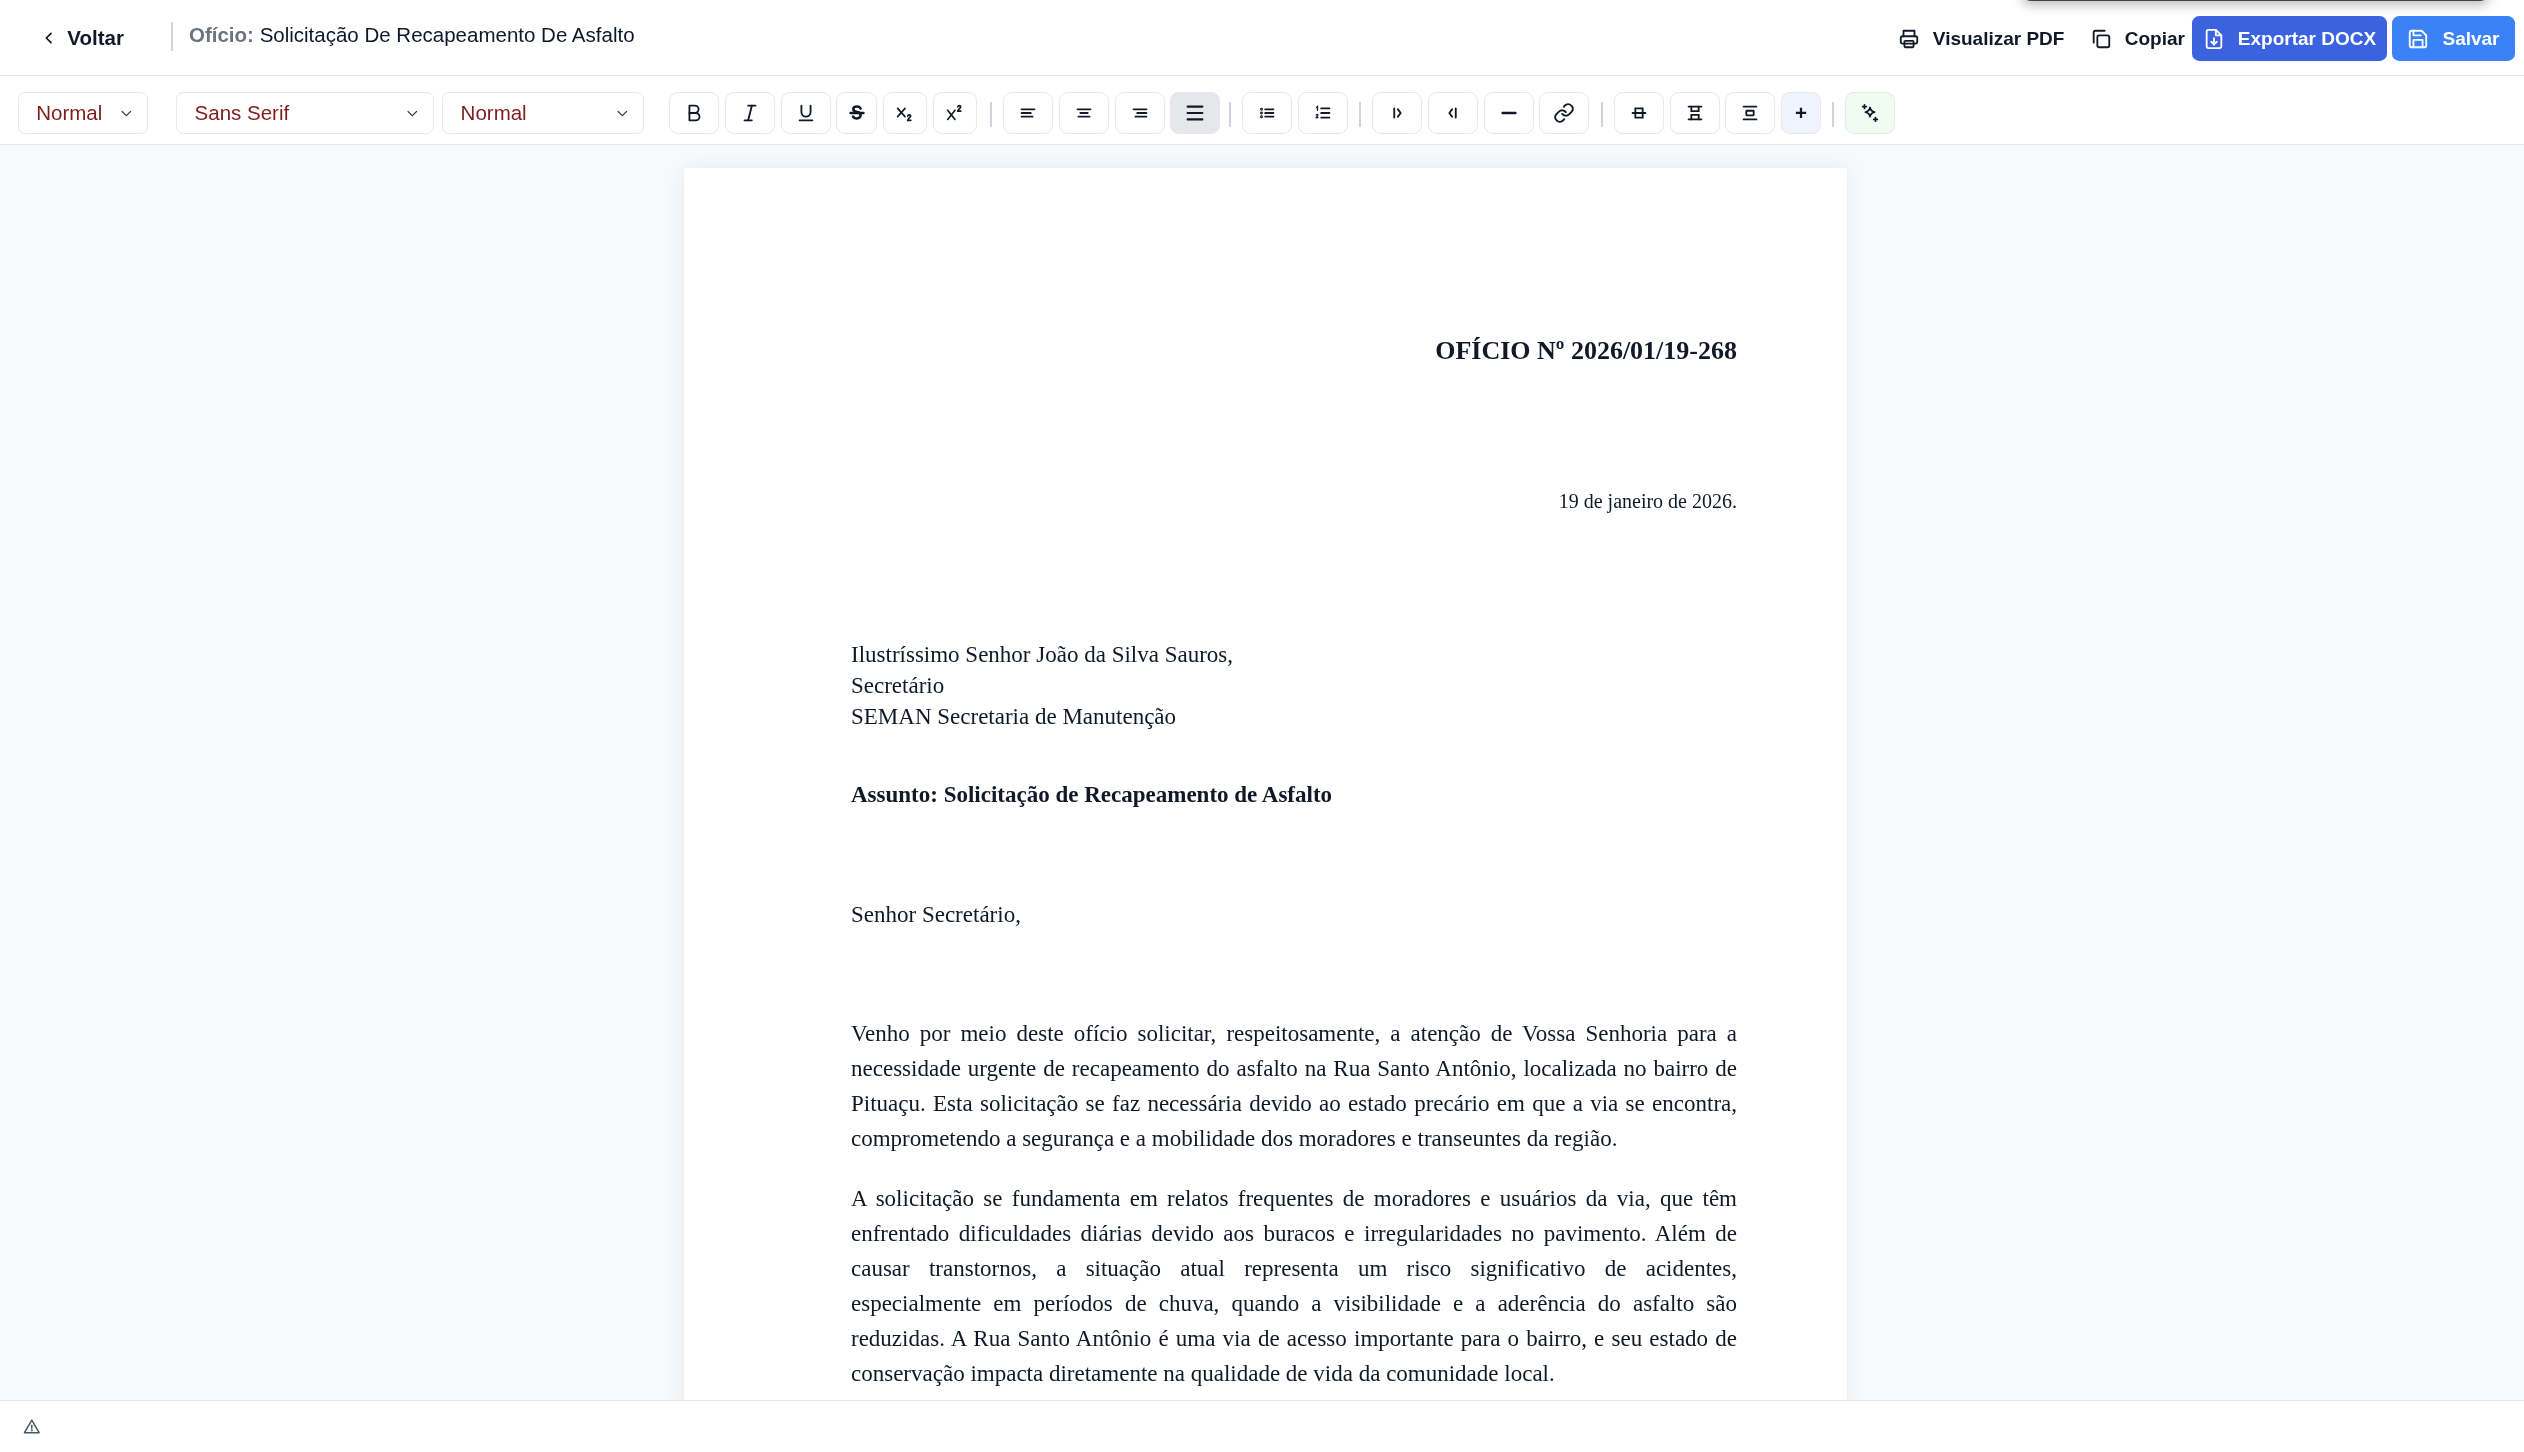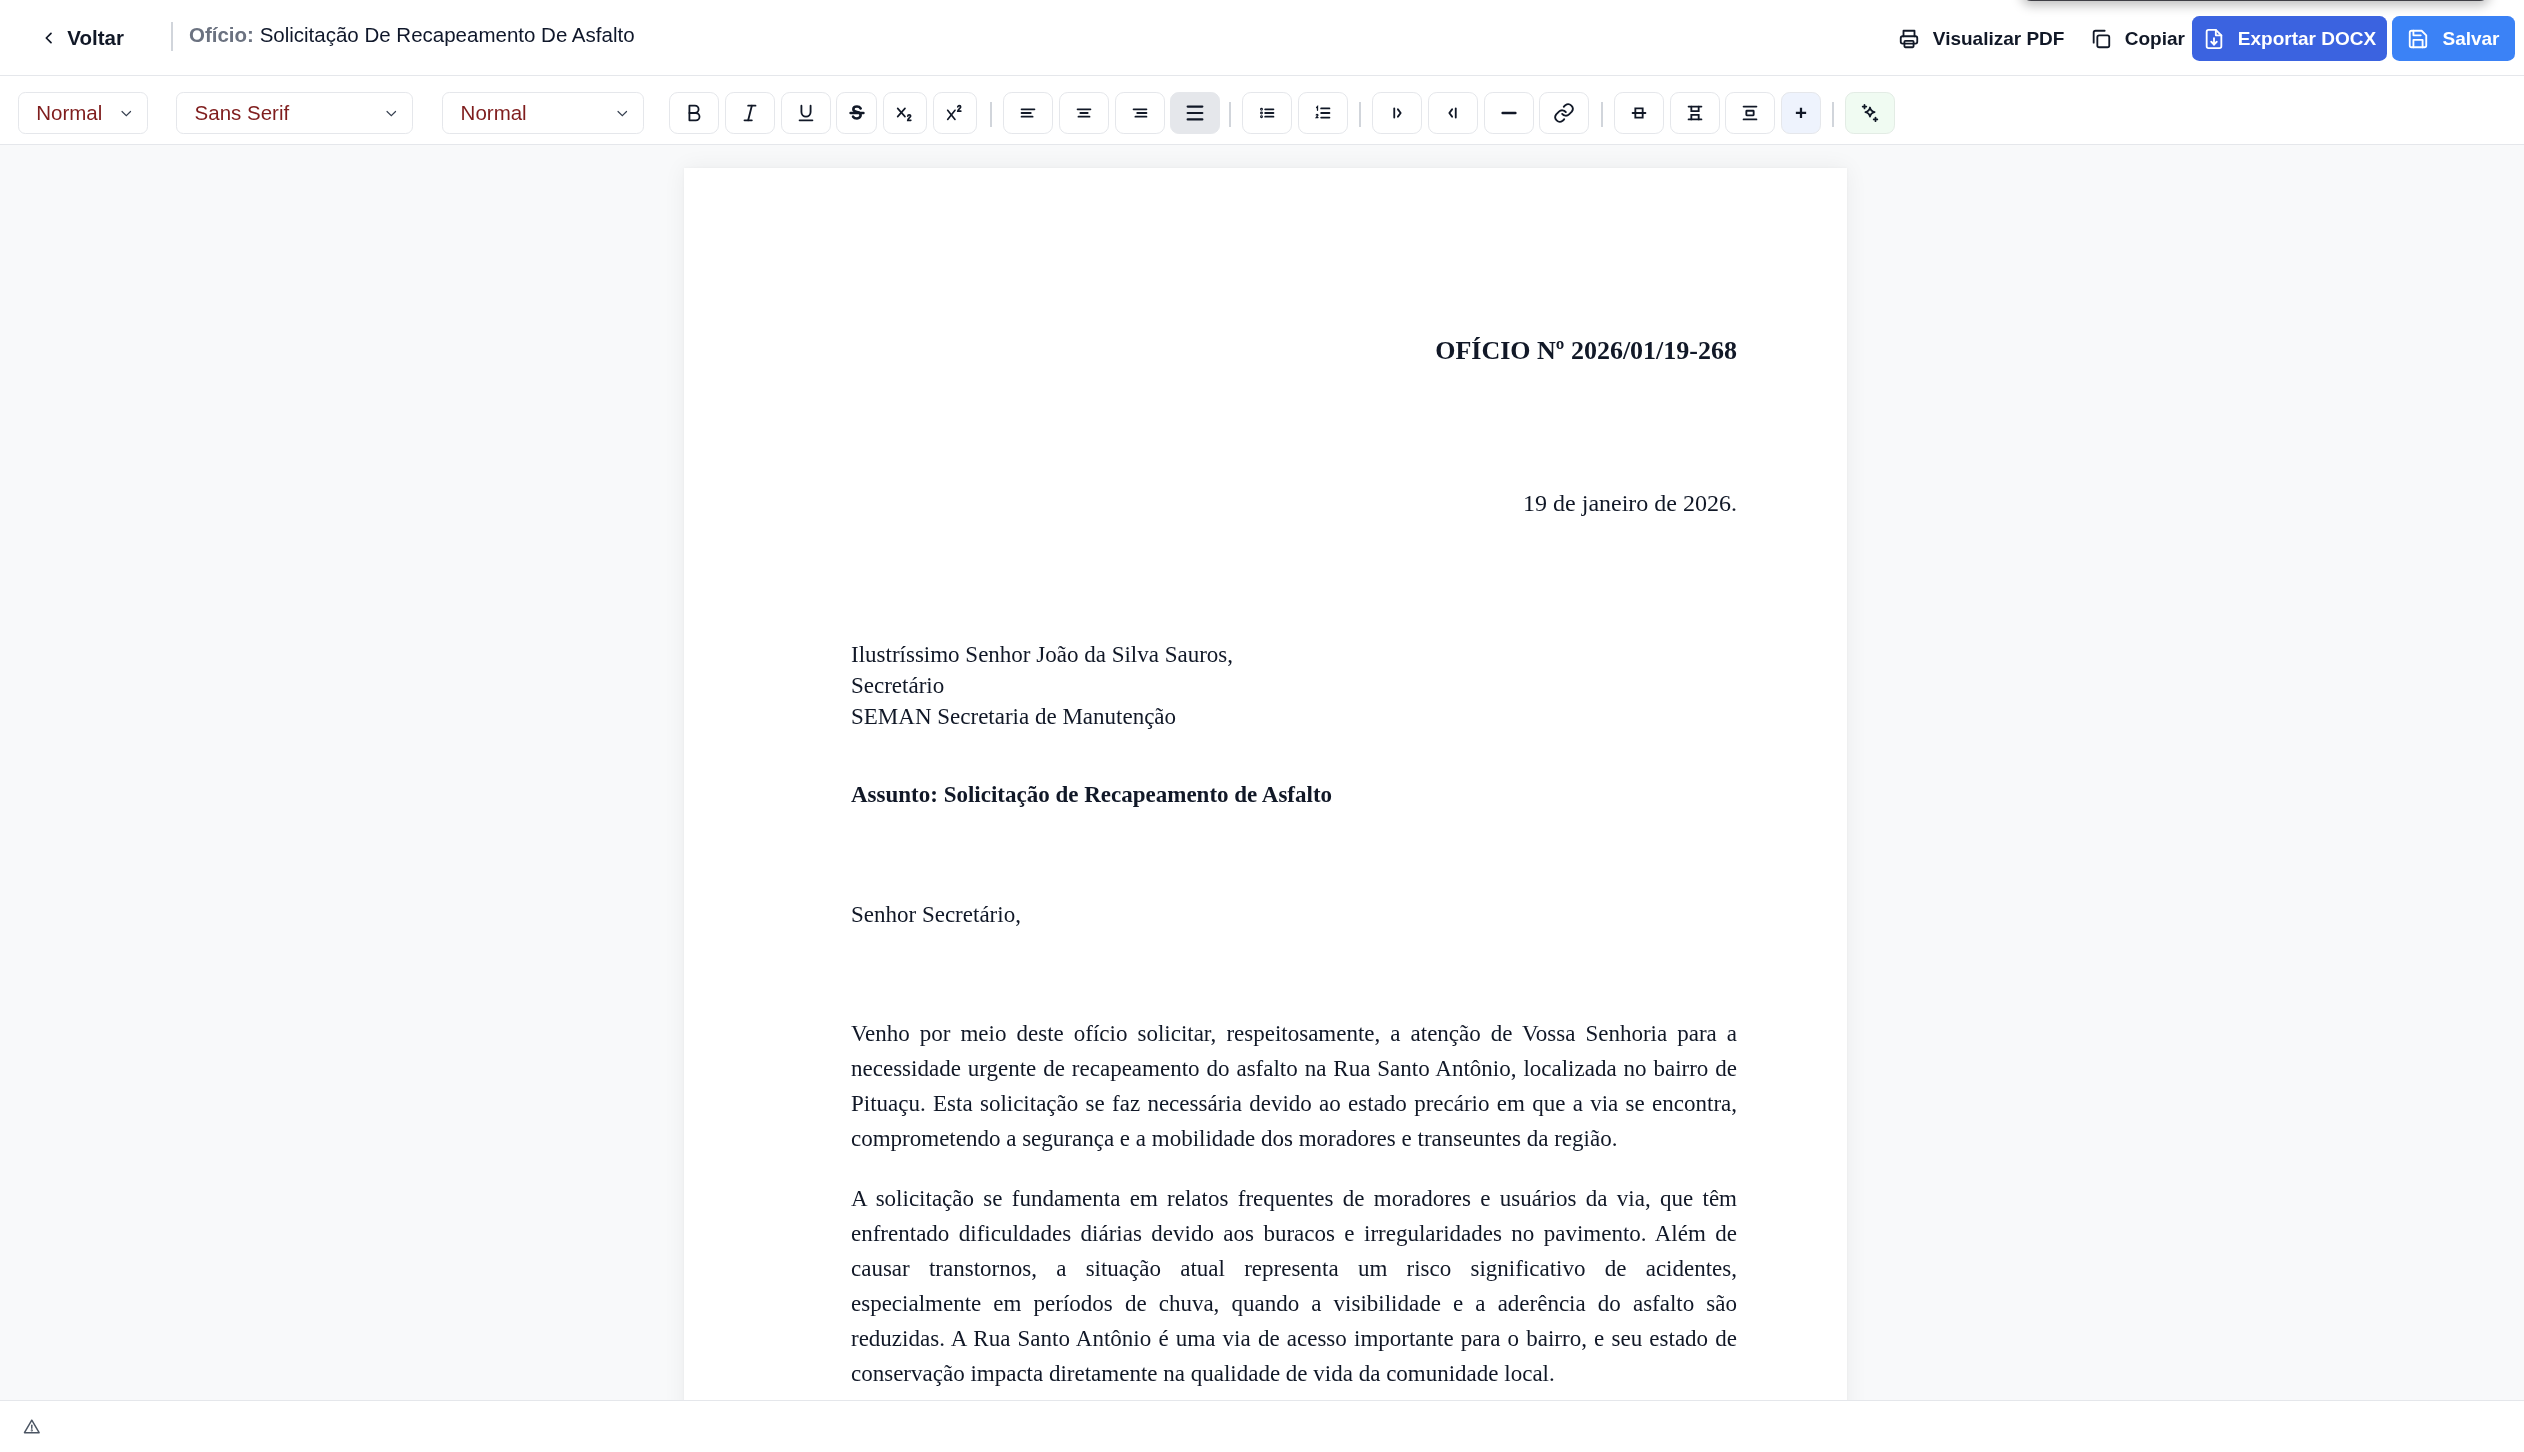--- a/index.html
+++ b/index.html
@@ -22,36 +22,36 @@
   .btn-pdf { left: 1889px; padding: 0 8.8px; color: #111827; }
   .btn-copy { left: 2081px; padding: 0 8.8px; color: #111827; }
   .btn-export { left: 2192px; width: 195px; justify-content: center; background: #3b63e0; color: #fff; }
   .btn-save { left: 2392px; width: 123px; justify-content: center; background: #3b82f6; color: #fff; }
 
   
   .toolbar { position: absolute; left: 0; top: 76px; width: 2525px; height: 69px; background: #fff; border-bottom: 1.5px solid #e5e7eb; }
   .select { position: absolute; top: 16px; height: 42px; border: 1.5px solid #e5e7eb; border-radius: 7.3px; display: flex; align-items: center; justify-content: space-between; padding: 0 13px 0 17.6px; font-size: 20.5px; color: #7f1d1d; background: #fff; cursor: pointer; }
   .select svg { width: 14.6px; height: 14.6px; }
   .sel-header { left: 17.6px; width: 130px; }
-  .sel-font { left: 176px; width: 237px; }
+  .sel-font { left: 176px; width: 258px; }
   .sel-size { left: 442px; width: 202px; }
 
   .tbtn { position: absolute; top: 16px; height: 42px; width: 50px; border: 1.5px solid #e5e7eb; border-radius: 8.8px; background: #fff; display: flex; align-items: center; justify-content: center; cursor: pointer; color: #111827; }
   .tbtn svg { width: 22px; height: 22px; }
   .tbtn.active { background: #e5e7eb; border-color: #e5e7eb; }
   .tbtn.plus { background: #eef3fd; border-color: #e5e7eb; width: 40px; font-weight: 700; font-size: 20.5px; }
   .tbtn.ai { background: #f0fbf2; border-color: #e3ece5; }
   .tsep { position: absolute; top: 26px; width: 2.2px; height: 25px; background: #d1d5db; }
 
   
   .content { position: absolute; left: 0; top: 145px; width: 2525px; height: 1255px; background: #f8f9fa; overflow: hidden; }
   .page { position: absolute; left: 684px; top: 23.4px; width: 1163px; height: 1318px; background: #fff; box-shadow: 0 0 22px rgba(0,0,0,0.06), 0 0 2.9px rgba(0,0,0,0.04); }
   .doc { position: absolute; left: 167px; top: 0; width: 886px; font-family: "Liberation Serif", "DejaVu Serif", serif; color: #111827; font-size: 23px; }
   .doc-heading { position: absolute; left: 0; width: 886px; top: 168px; text-align: right; font-weight: 700; font-size: 26px; }
-  .doc-date { position: absolute; right: 0; top: 322px; font-size: 24px; }
+  .doc-date { position: absolute; right: 0; top: 322px; font-size: 20px; }
   .recipient { position: absolute; left: 0; top: 435px; line-height: 31px; margin-top: 36px; }
   .subject { position: absolute; left: 0; top: 614px; font-weight: 700; }
   .salutation { position: absolute; left: 0; top: 734px; }
   .para { position: absolute; left: 0; width: 886px; text-align: justify; line-height: 35px; }
   .p1 { top: 848px; }
   .p2 { top: 1013px; }
 
   
   .footer { position: absolute; left: 0; top: 1400px; width: 2525px; height: 53px; background: #fff; border-top: 1.5px solid #e5e7eb; display: flex; align-items: center; padding-left: 23.4px; gap: 7.3px; font-size: 17.6px; color: #4b5563; }
   .footer svg { width: 17.6px; height: 17.6px; }

